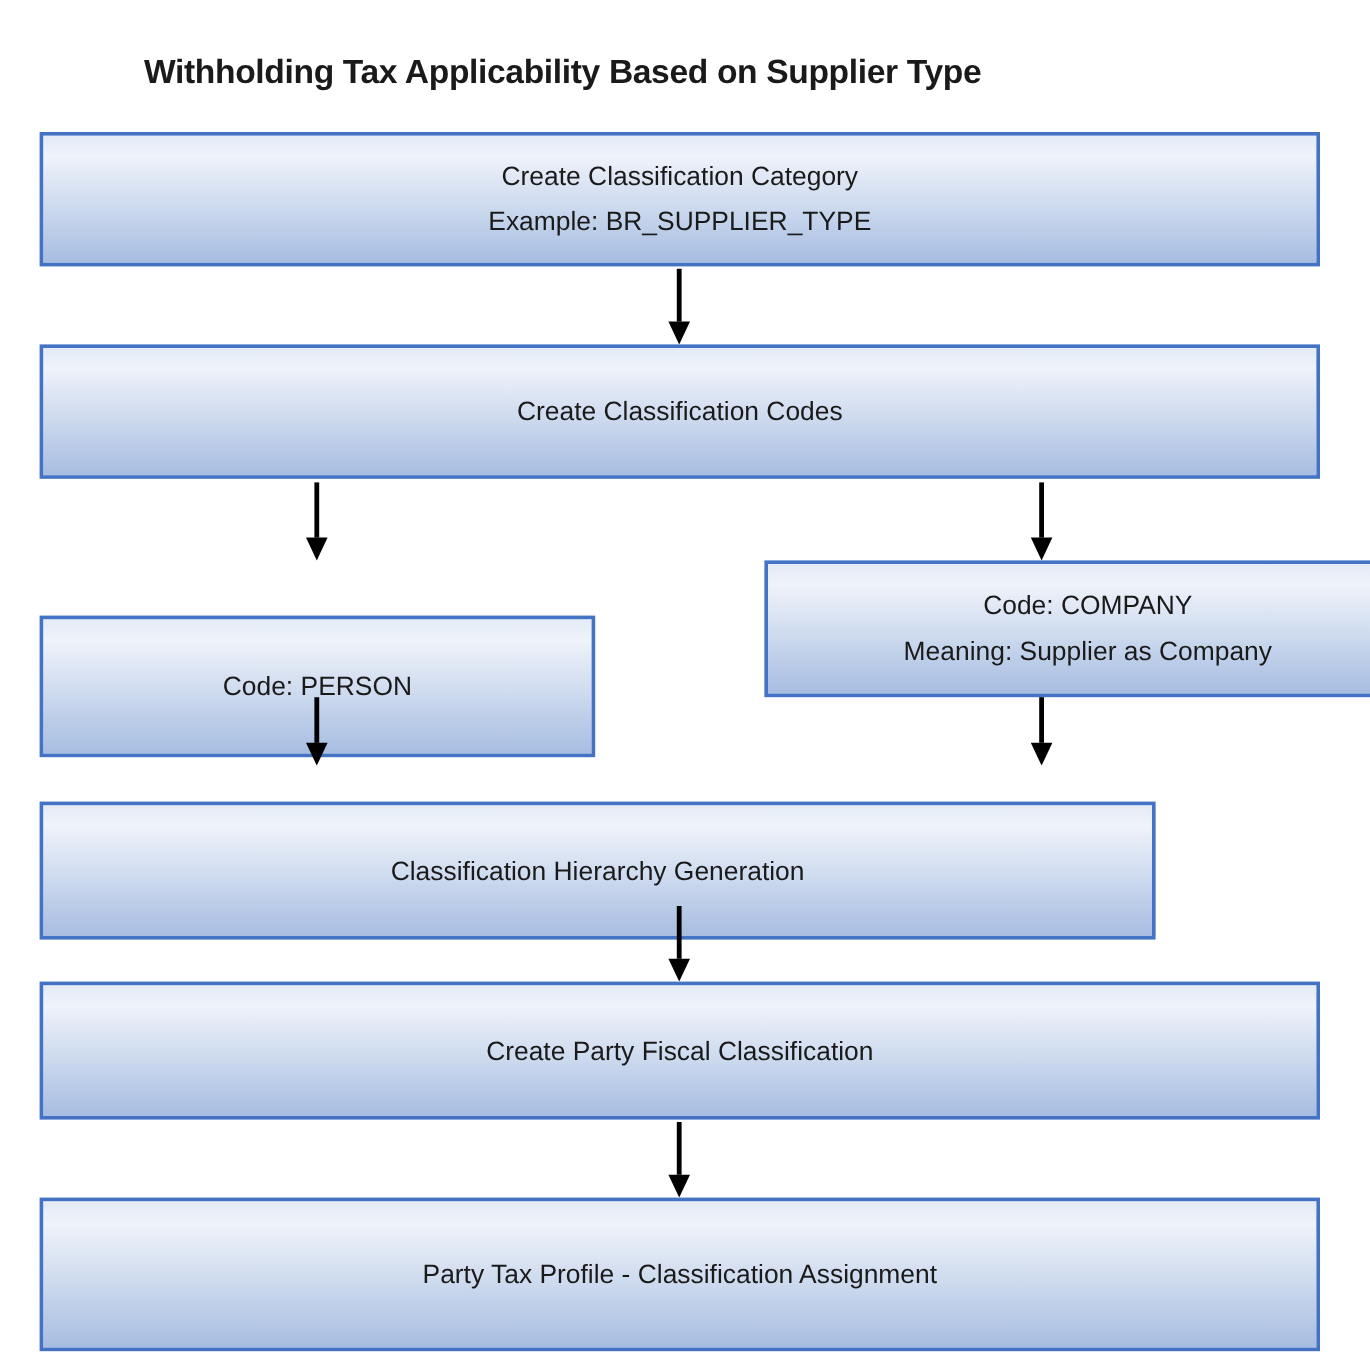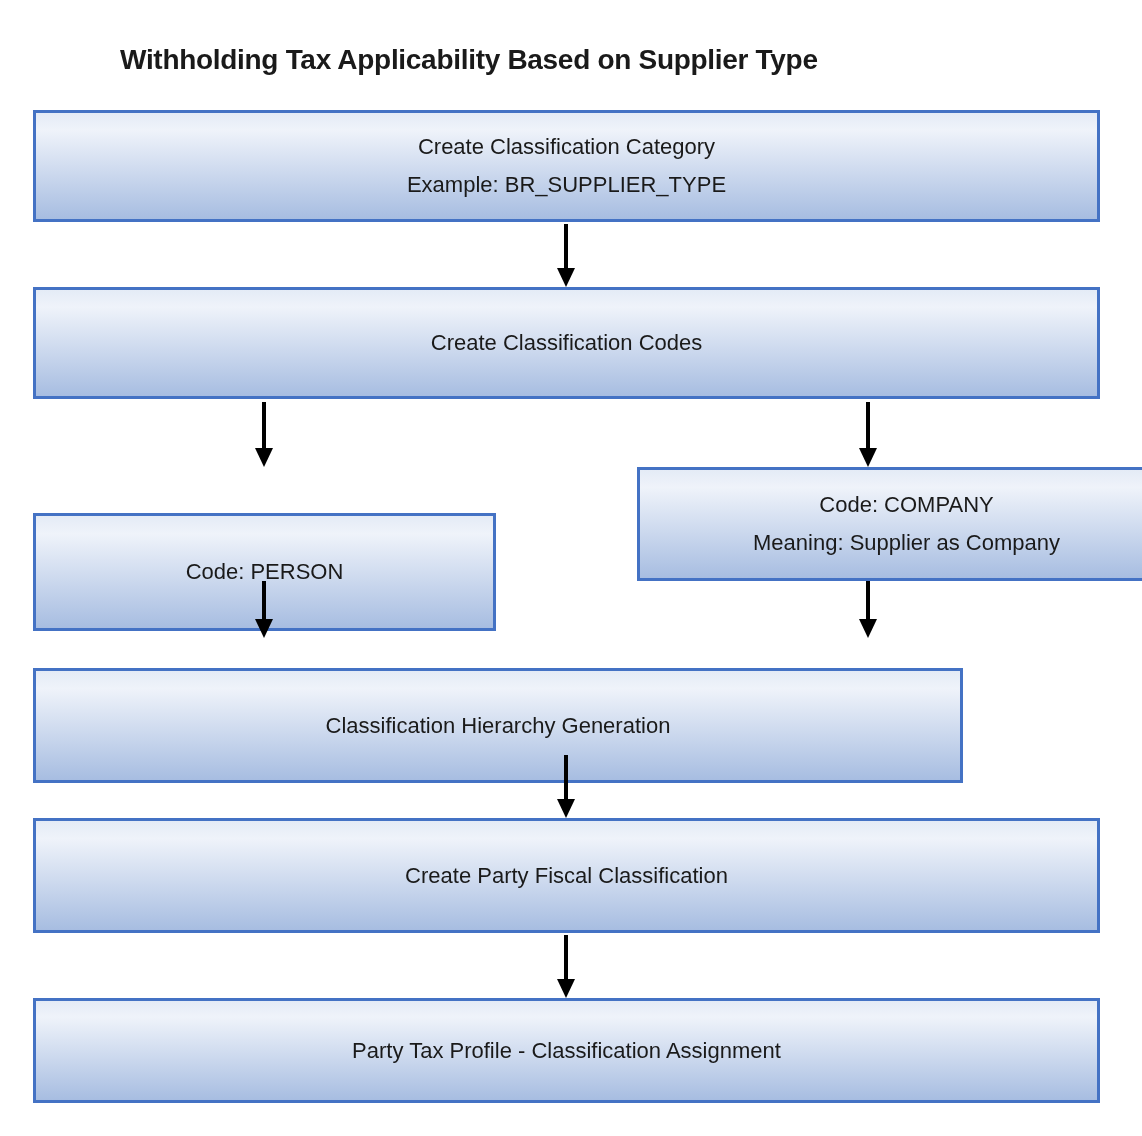--- a/index.html
+++ b/index.html
@@ -127,17 +127,17 @@
 
   <div class="node" style="left:33px; top:818px; width:1067px; height:115px;">
     <span>Create Party Fiscal Classification</span>
   </div>
 
   <div class="flow-arrow" style="left:557px; top:935px; height:63px;">
     <div class="shaft"></div>
     <div class="head"></div>
   </div>
 
-  <div class="node" style="left:33px; top:998px; width:1067px; height:105px;">
+  <div class="node" style="left:33px; top:998px; width:1067px; height:128px;">
     <span>Party Tax Profile - Classification Assignment</span>
   </div>
 
 </div>
 
 </body></html>

